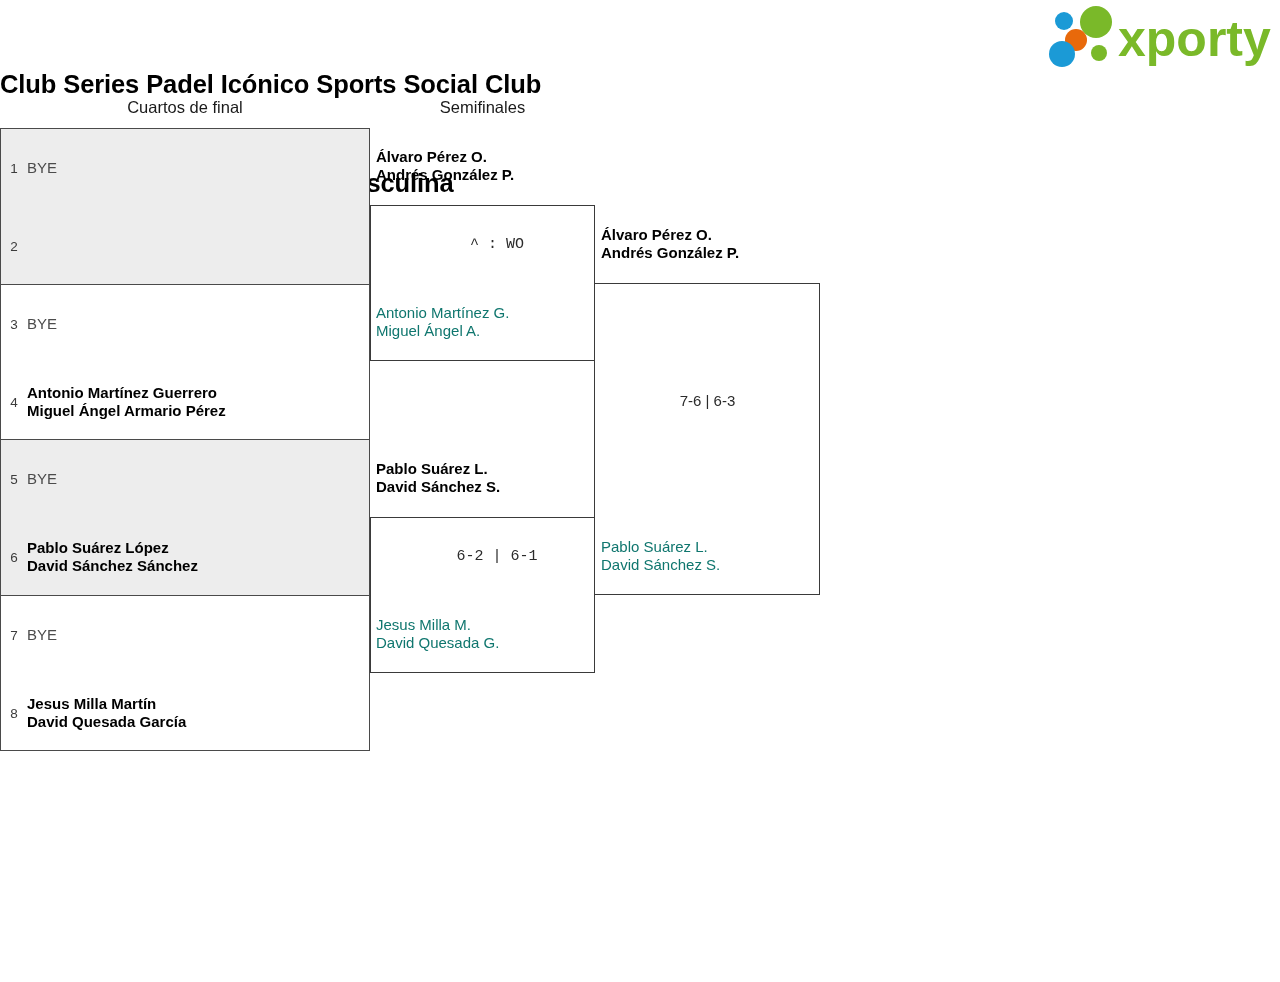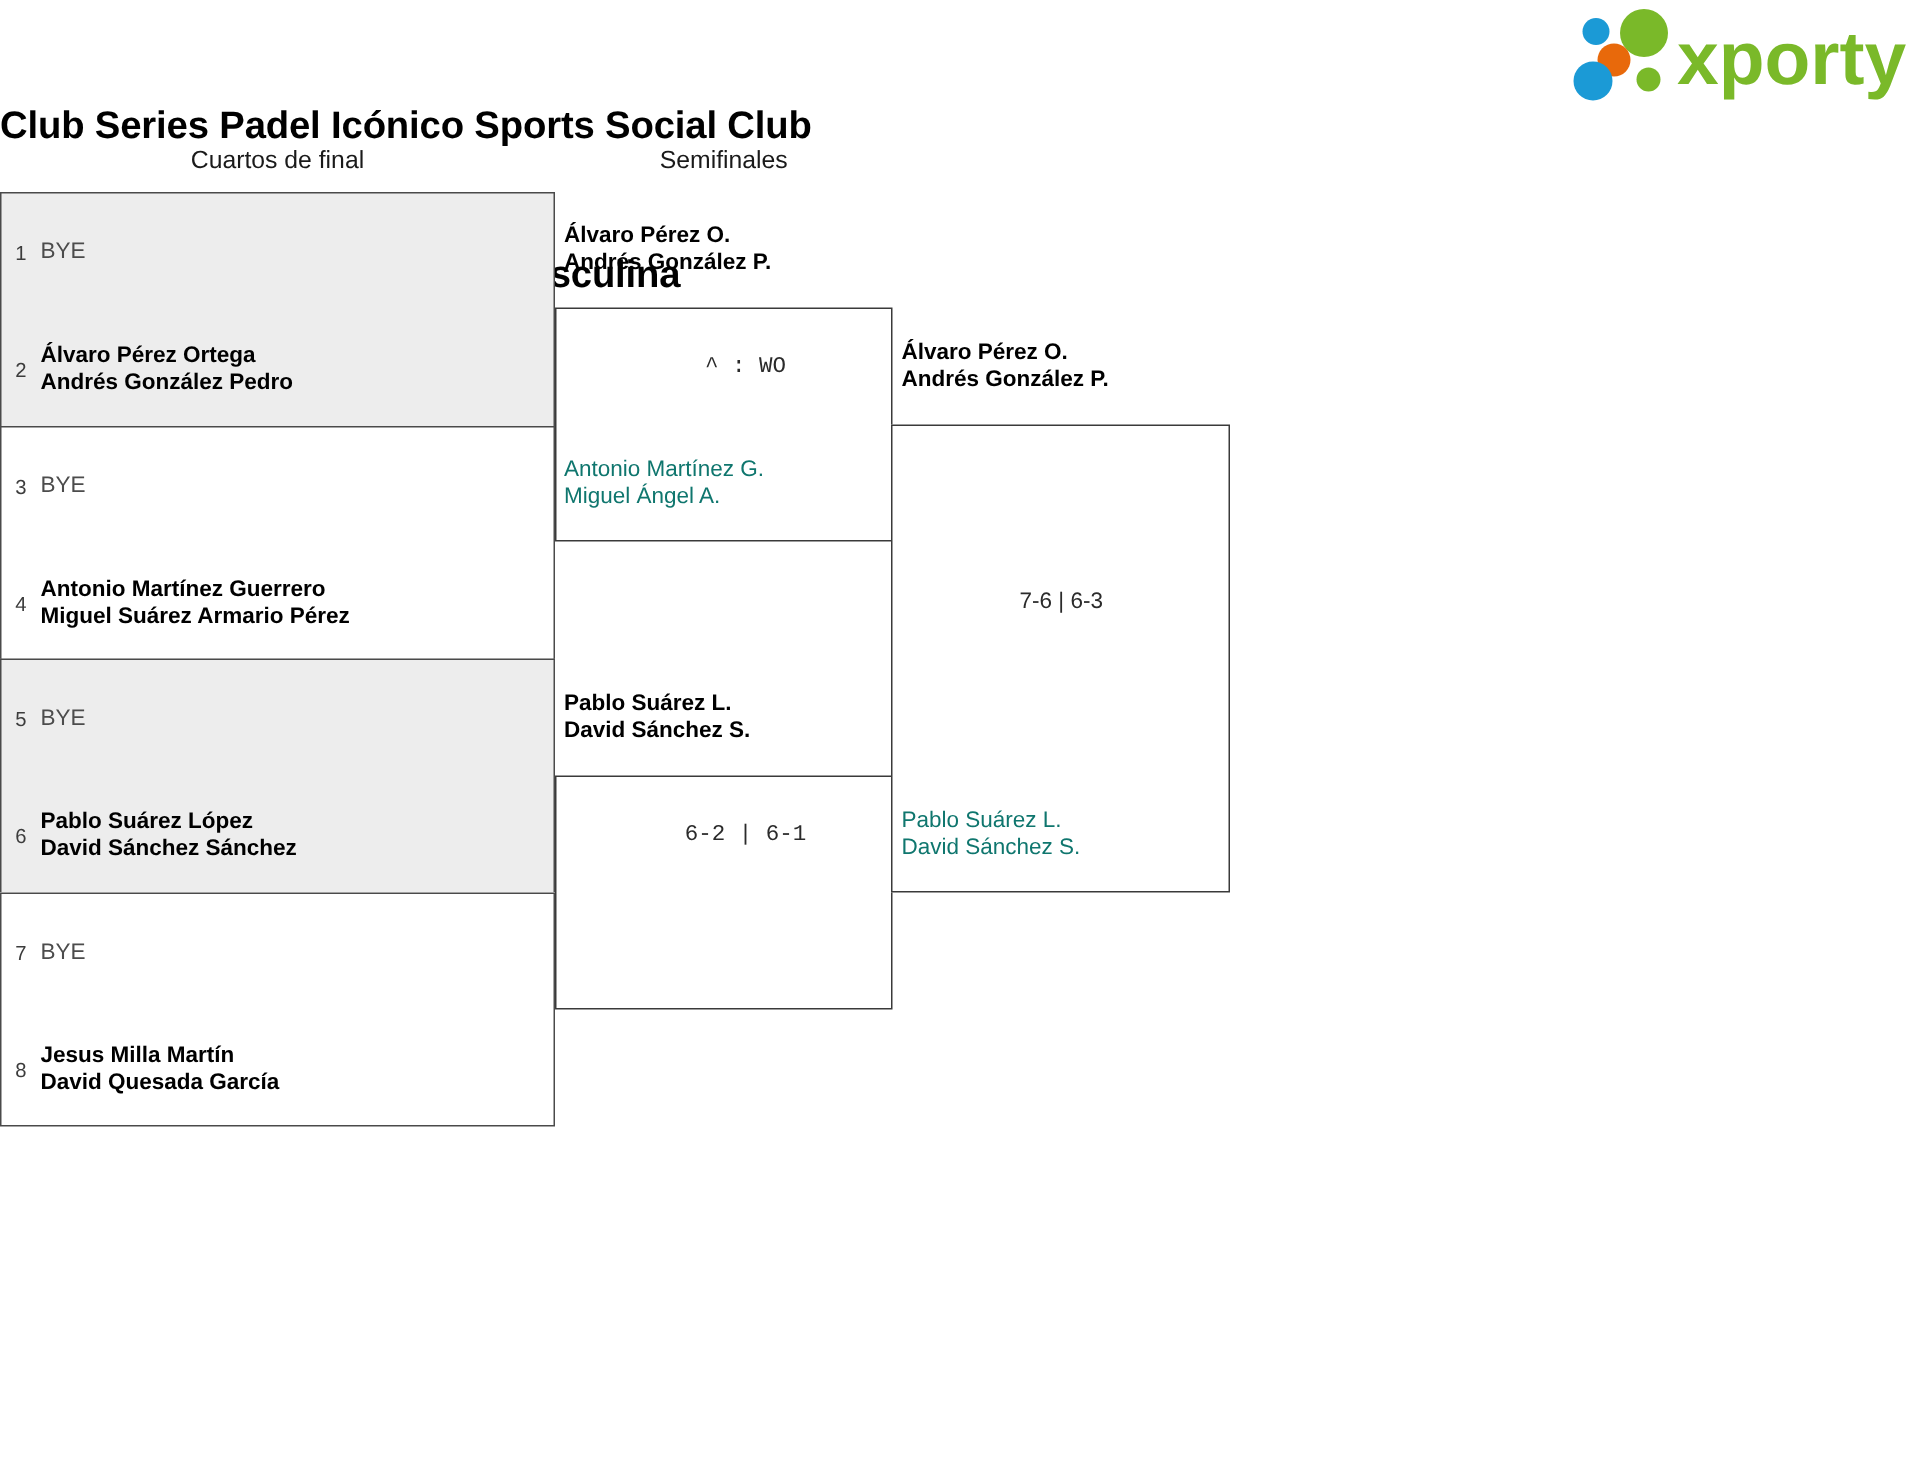--- a/index.html
+++ b/index.html
@@ -143,39 +143,35 @@
 
     <div class="r1-block shaded" id="r1b0">
       <div class="slot top">
         <span class="seed">1</span>
         <span class="names bye">
           <span class="n">BYE</span>
         </span>
       </div>
       <div class="slot bot">
         <span class="seed">2</span>
-        <span class="names player">
-          <span class="n">Álvaro Pérez Ortega</span>
-          <span class="n">Andrés González Pedro</span>
-        </span>
       </div>
     </div>
 
     <div class="r1-block plain" id="r1b1">
       <div class="slot top">
         <span class="seed">3</span>
         <span class="names bye">
           <span class="n">BYE</span>
         </span>
       </div>
       <div class="slot bot">
         <span class="seed">4</span>
         <span class="names player">
           <span class="n">Antonio Martínez Guerrero</span>
-          <span class="n">Miguel Suárez Armario Pérez</span>
+          <span class="n">Miguel Ángel Armario Pérez</span>
         </span>
       </div>
     </div>
 
     <div class="r1-block shaded" id="r1b2">
       <div class="slot top">
         <span class="seed">5</span>
         <span class="names bye">
           <span class="n">BYE</span>
         </span>
@@ -213,20 +209,24 @@
       <span class="nl">Andrés González P.</span>
     </div>
     <div class="r2-name name-lose" id="r2n1">
       <span class="nl">Antonio Martínez G.</span>
       <span class="nl">Miguel Ángel A.</span>
     </div>
     <div class="r2-name name-win" id="r2n2">
       <span class="nl">Pablo Suárez L.</span>
       <span class="nl">David Sánchez S.</span>
     </div>
+    <div class="r2-name name-lose" id="r2n3">
+      <span class="nl">Jesus Milla M.</span>
+      <span class="nl">David Quesada G.</span>
+    </div>
 
     <div class="r2-score" id="r2s0">^ : WO</div>
     <div class="r2-score" id="r2s1">6-2 | 6-1</div>
 
     <div class="r3-box"></div>
 
     <div class="r3-name name-win" id="r3n0">
       <span class="nl">Álvaro Pérez O.</span>
       <span class="nl">Andrés González P.</span>
     </div>

